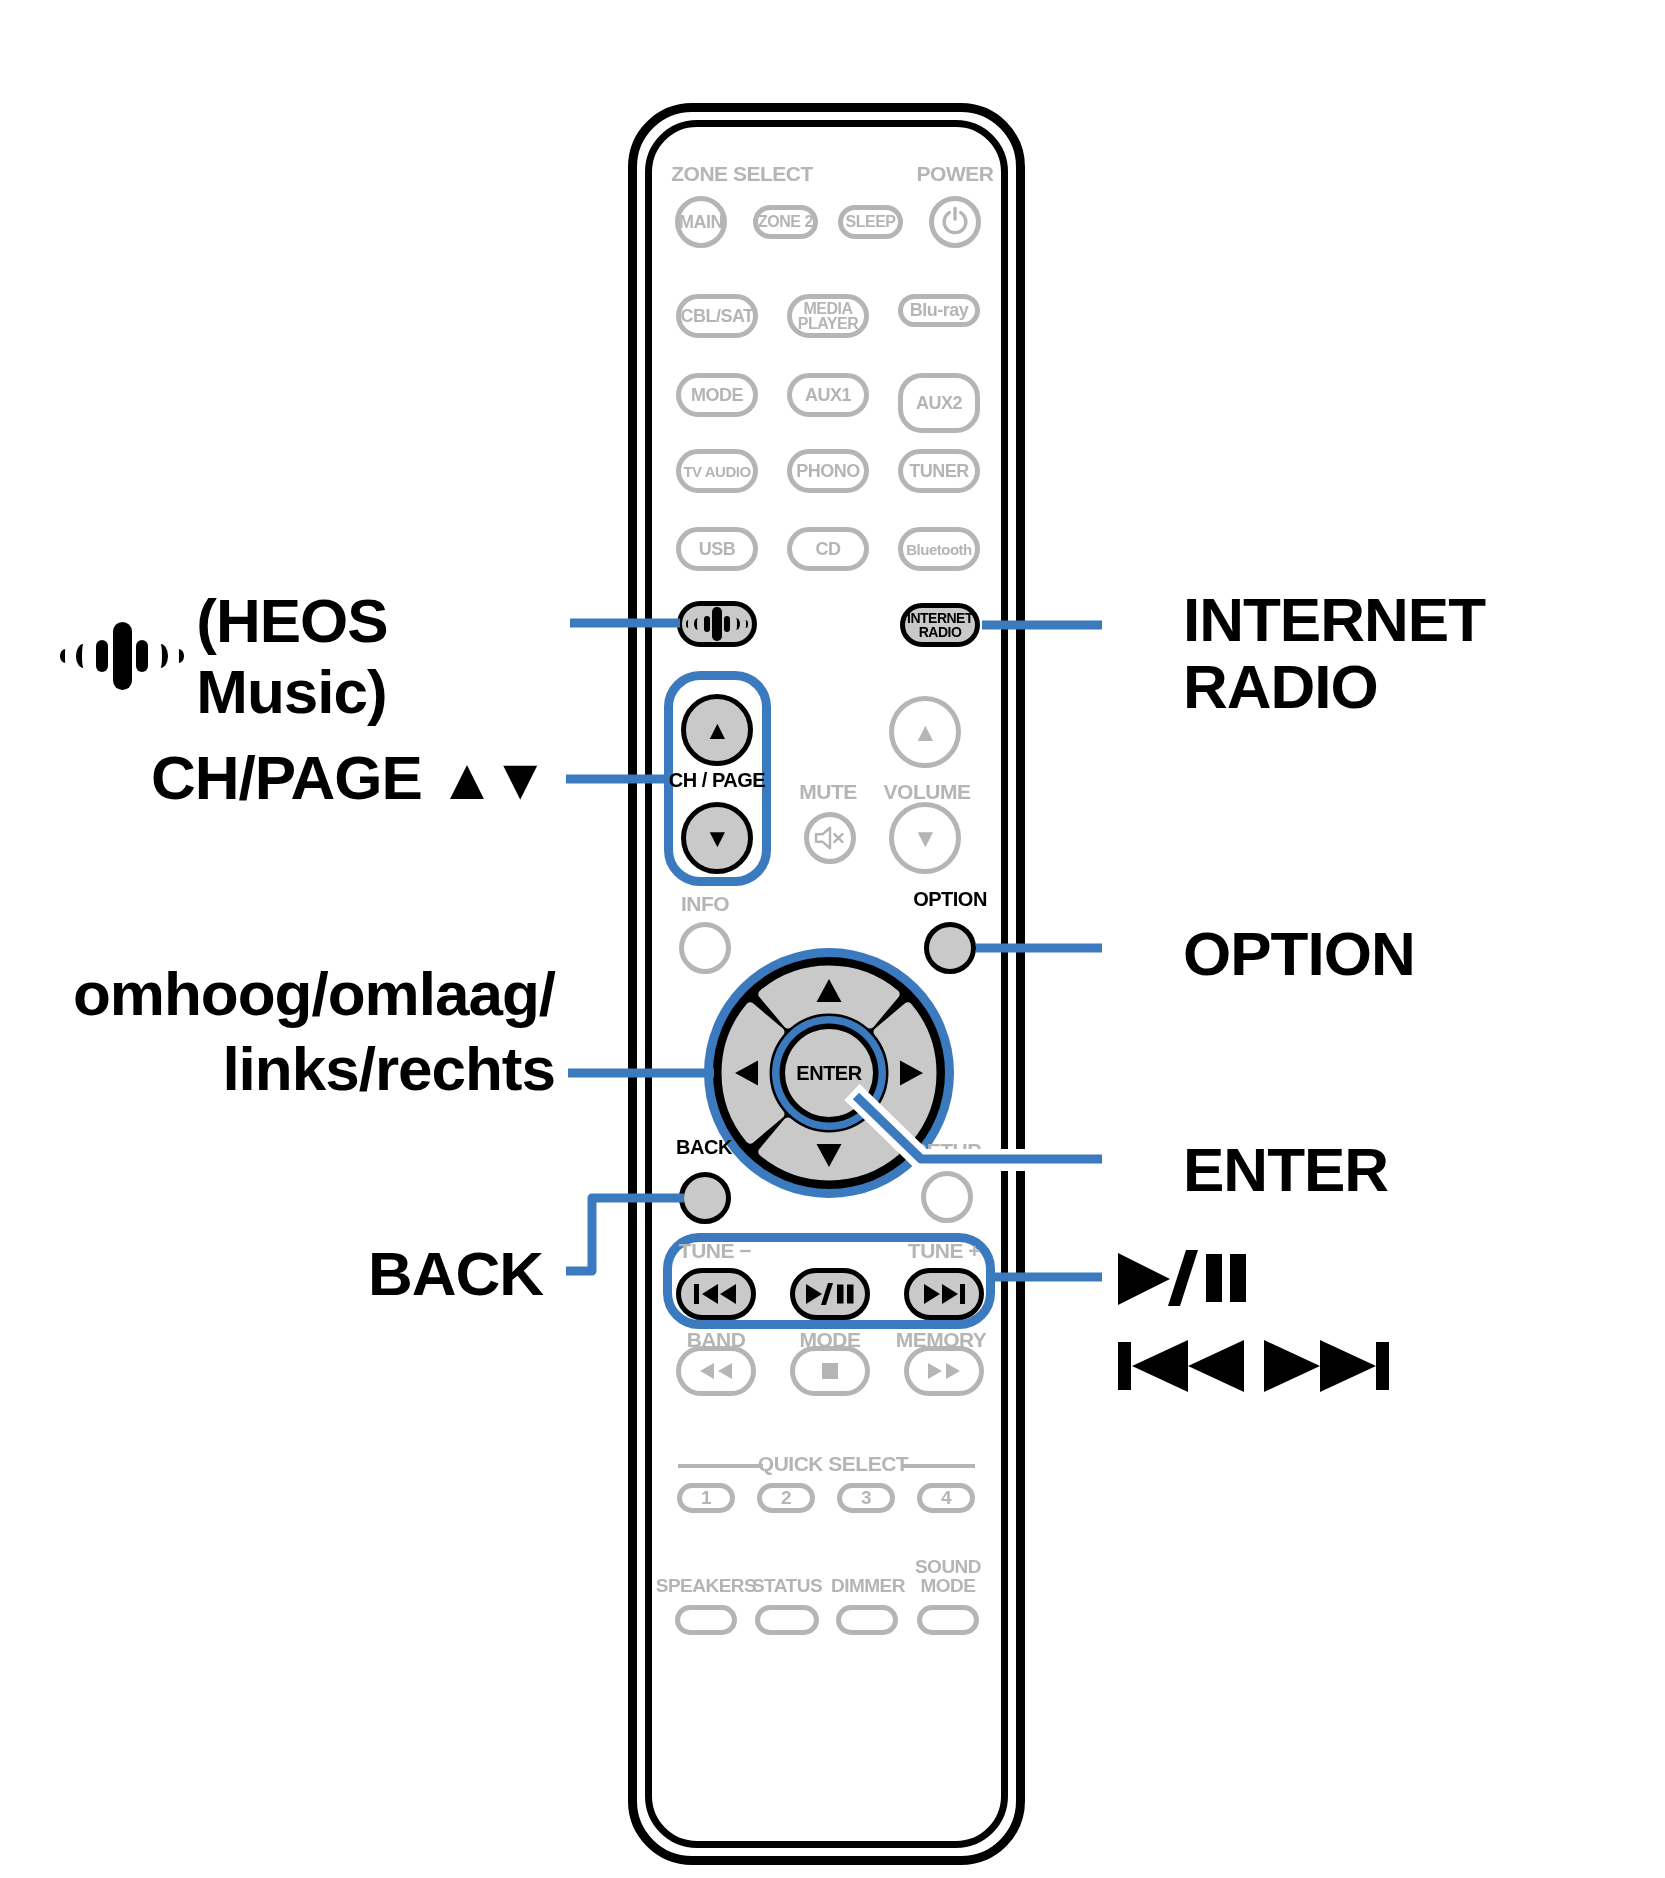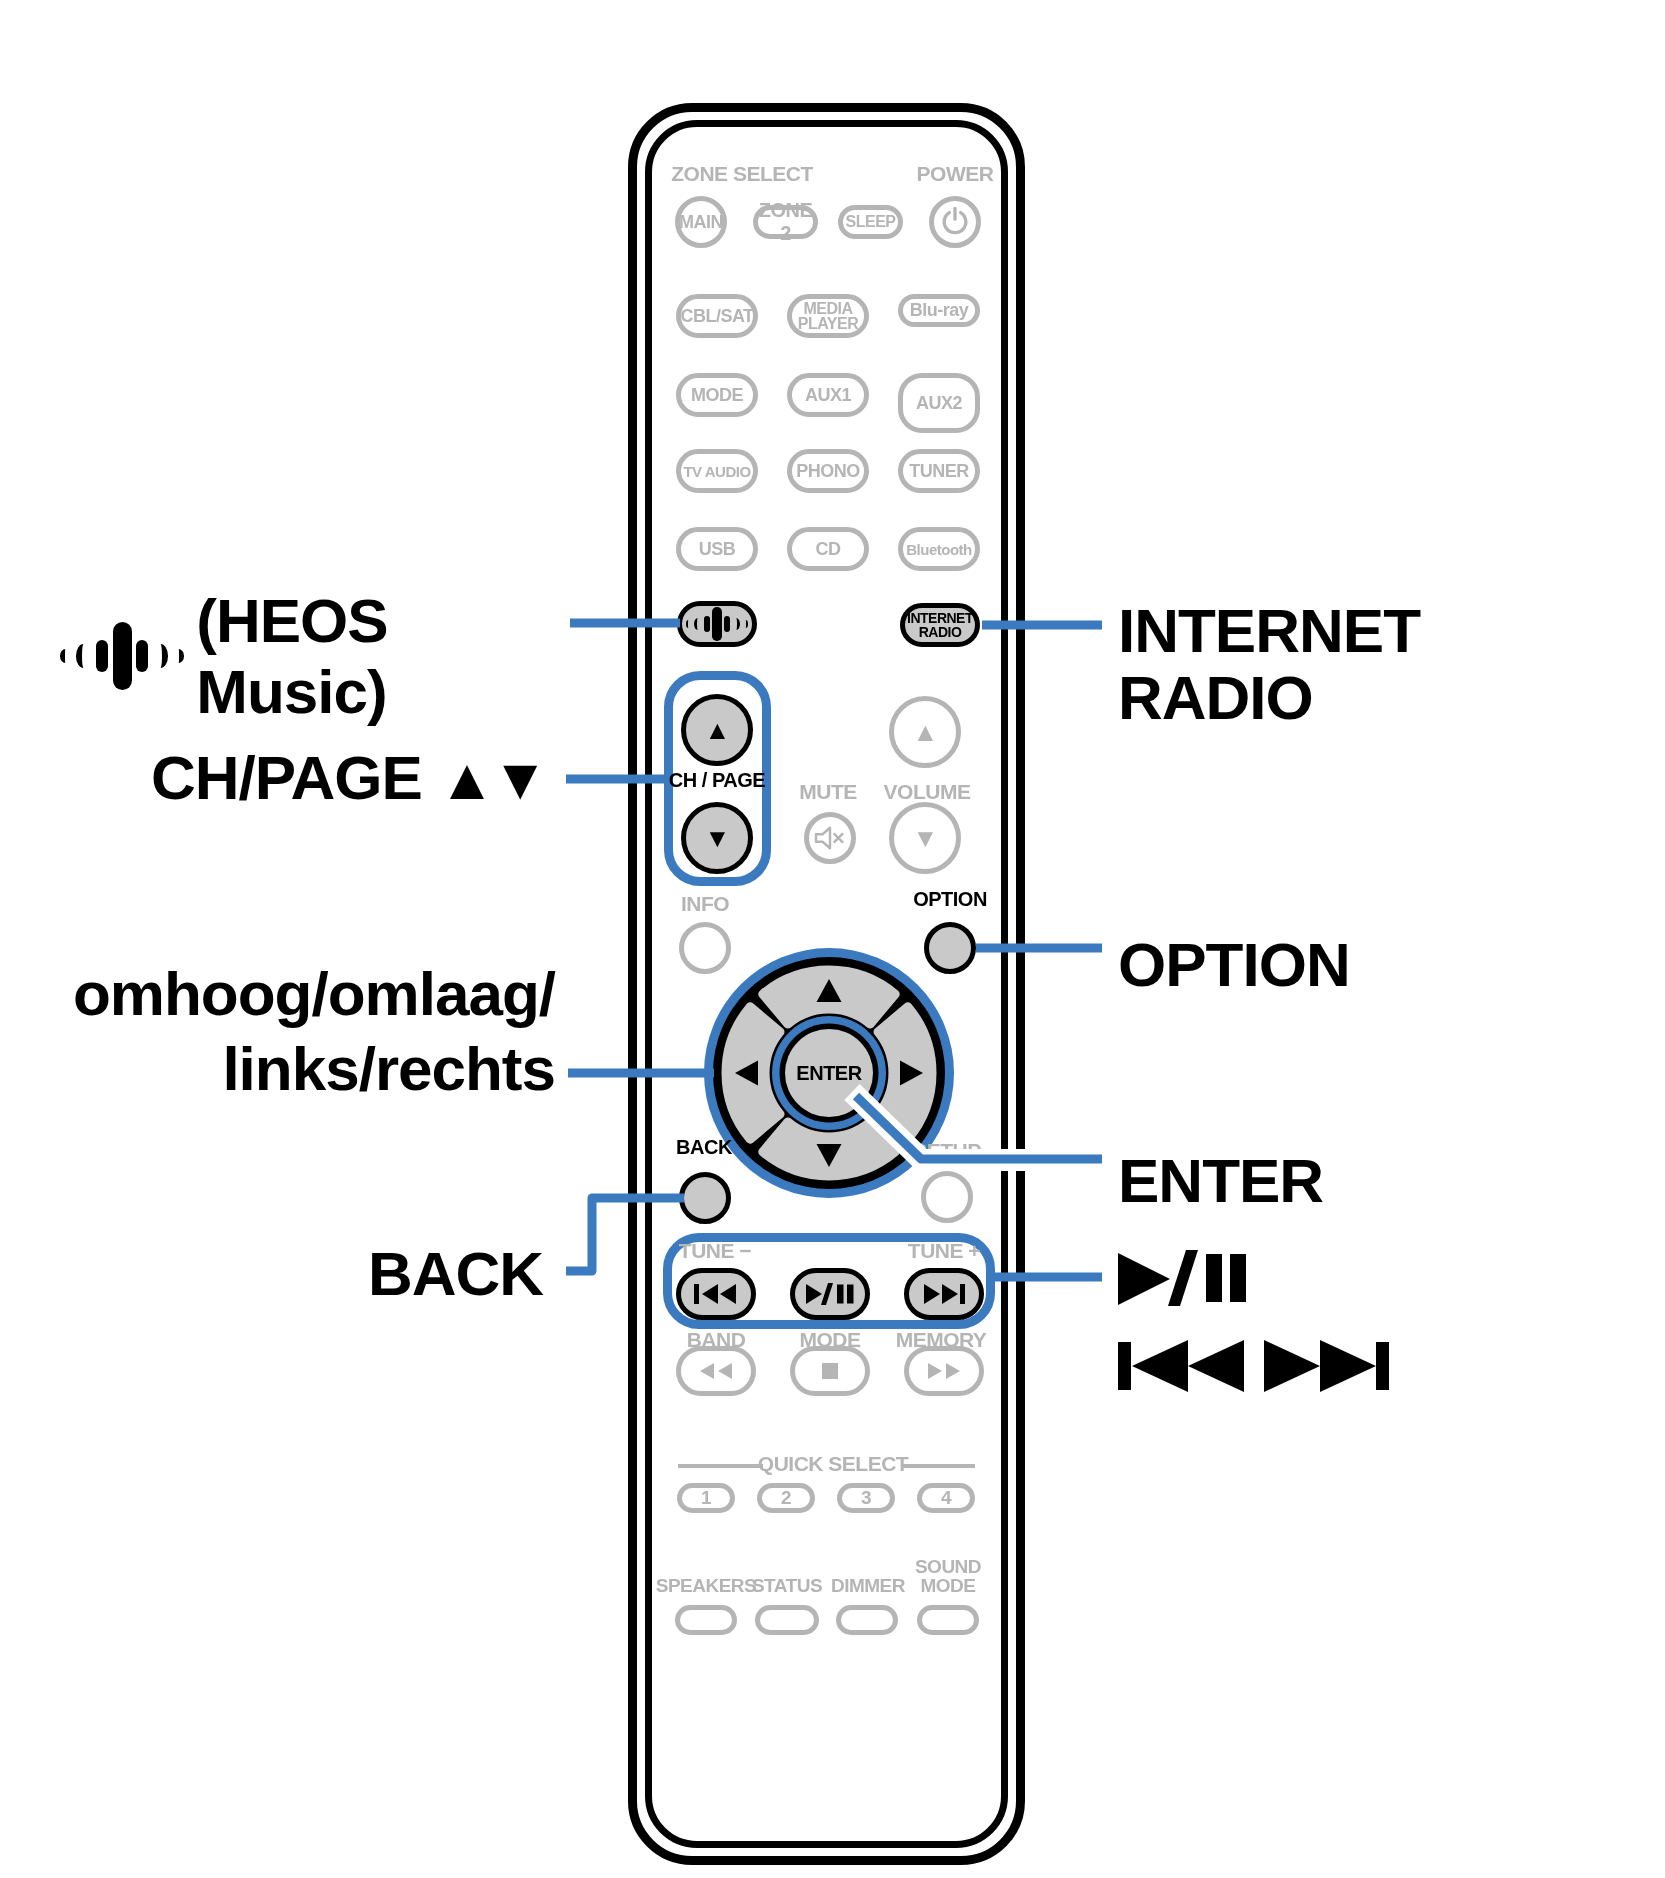--- a/index.html
+++ b/index.html
@@ -33,40 +33,40 @@
   .heos-icon{display:inline-flex;align-items:center;gap:.07em;}
   .heos-icon .arc-t{width:.1em;height:.22em;border-left:.08em solid #000;border-radius:50%;}
   .heos-icon .arc-t.r{border-left:none;border-right:.08em solid #000;}
   .heos-icon .arc-s{width:.15em;height:.38em;border-left:.1em solid #000;border-radius:50%;}
   .heos-icon .arc-s.r{border-left:none;border-right:.1em solid #000;}
   .heos-icon .bar-s{width:.19em;height:.5em;background:#000;border-radius:.1em;}
   .heos-icon .bar-l{width:.3em;height:1.05em;background:#000;border-radius:.15em;}
   
   .bigl{position:absolute;font-weight:700;font-size:62px;color:#000;letter-spacing:-1px;}
   .bigl .arrows{font-size:58px;letter-spacing:-4px;}
-  .right-col{left:1118px;margin-top:11px;}
+  .right-col{left:1183px;}
   
   #callout-svg{position:absolute;left:0;top:0;pointer-events:none;}
 </style>
 </head>
 <body>
 
 <div id="stage">
 
   <div class="remote-outer">
     <div class="remote-inner"></div>
   </div>
 
   <div class="clabel" style="left:742px;top:162px;">ZONE SELECT</div>
   <div class="clabel" style="left:955px;top:162px;">POWER</div>
 
   <div class="pill circle" style="left:675px;top:196px;width:52px;height:52px;font-size:18px;">
       <span>MAIN</span>
     </div>
-  <div class="pill" style="left:753px;top:205px;width:65px;height:34px;border-radius:18px;font-size:20px;">
+  <div class="pill" style="left:753px;top:205px;width:65px;height:34px;border-radius:18px;font-size:16px;">
       <span>ZONE 2</span>
     </div>
   <div class="pill" style="left:838px;top:205px;width:65px;height:34px;border-radius:18px;font-size:16px;">
       <span>SLEEP</span>
     </div>
   <div class="pill circle" style="left:929px;top:196px;width:52px;height:52px;">
     <svg width="32" height="32" viewBox="0 0 34 34">
       <path d="M 11 7 A 11.5 11.5 0 1 0 23 7" fill="none" stroke="#b5b5b5" stroke-width="3.6" stroke-linecap="round"></path>
       <line x1="17" y1="2.5" x2="17" y2="14" stroke="#b5b5b5" stroke-width="3.6" stroke-linecap="round"></line>
     </svg>

